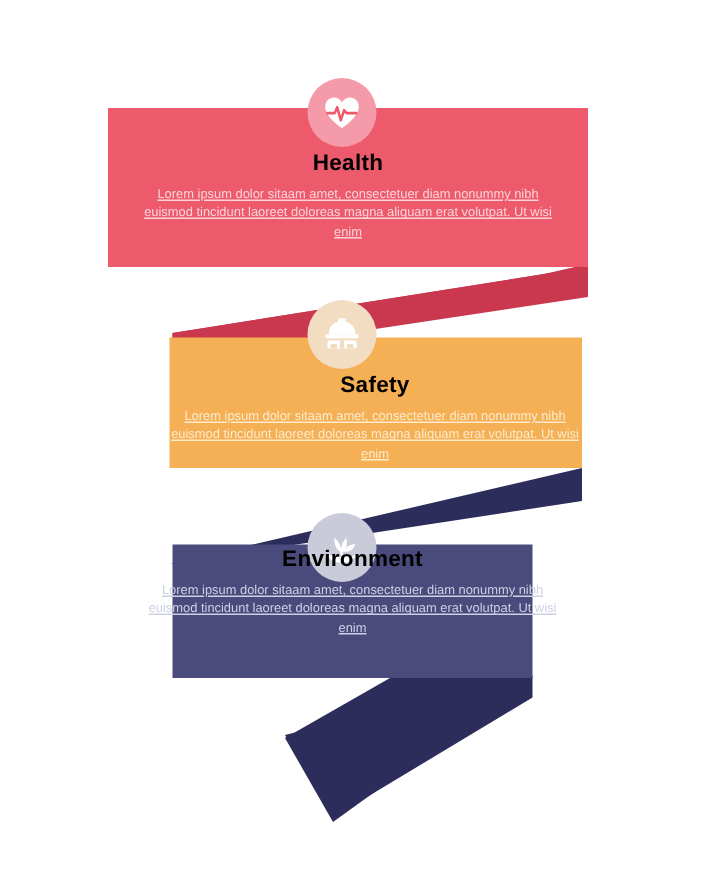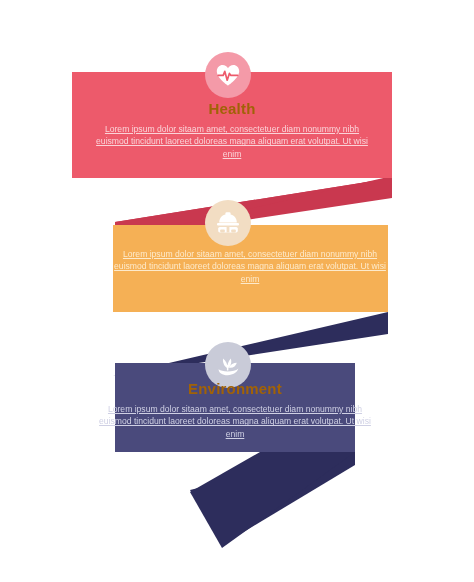--- a/index.html
+++ b/index.html
@@ -27,21 +27,21 @@
     height: 582px;
   }
   .panel-content {
     position: absolute;
     text-align: center;
     pointer-events: auto;
   }
   .panel-title {
     font-size: 15px;
     font-weight: bold;
-    color: #a16207;
+    color: #000000;
     margin: 0 0 6px 0;
     letter-spacing: 0.2px;
   }
   .panel-desc {
     font-size: 8.6px;
     line-height: 12.4px;
     margin: 0;
     padding: 0 6px;
     text-decoration: underline;
   }
@@ -102,30 +102,31 @@
       <path d="M5.2 12.6 C5.2 7.6 8.6 4.2 14 4.2 C19.4 4.2 22.8 7.6 22.8 12.6 Z" fill="#ffffff"></path>
       <rect x="11.4" y="2.2" width="5.2" height="8.4" rx="1.2" fill="#ffffff"></rect>
       <rect x="3.0" y="12.9" width="22" height="2.6" rx="1.1" fill="#ffffff"></rect>
       <rect x="4.2" y="17.0" width="19.6" height="5.4" rx="1.6" fill="#ffffff"></rect>
       <rect x="12.6" y="17.0" width="2.8" height="5.4" fill="#F2DDC3"></rect>
       <rect x="6.2" y="19.4" width="4.6" height="3.0" rx="0.8" fill="#F2DDC3"></rect>
       <rect x="17.2" y="19.4" width="4.6" height="3.0" rx="0.8" fill="#F2DDC3"></rect>
     </svg>
   </div>
   <div class="panel-content" style="left:100px; top:248px; width:300px;">
+    <div class="panel-title">Safety</div>
     <div class="panel-desc desc-safety">Lorem ipsum dolor sitaam amet, consectetuer diam nonummy  nibh euismod tincidunt laoreet doloreas magna aliquam erat volutpat. Ut wisi enim</div>
   </div>
 
   <div class="icon-badge" id="icon-badge-environment" style="left:205px; top:342px;">
     <svg width="28" height="26" viewBox="0 0 28 26" aria-hidden="true">
       <path d="M13.6 16.2 C13.6 12.4 12.0 8.8 9.0 6.6 C8.6 10.6 10.0 14.6 13.6 16.2 Z" fill="#ffffff"></path>
       <path d="M14.6 15.6 C16.4 12.6 19.6 10.8 22.8 10.8 C21.8 14.4 18.6 16.6 14.6 15.6 Z" fill="#ffffff"></path>
       <path d="M13.4 16.6 C13.0 13.0 14.2 9.2 16.8 6.6 C18.0 10.4 17.0 14.4 13.4 16.6 Z" fill="#ffffff"></path>
       <rect x="12.9" y="13.0" width="1.5" height="5.6" rx="0.7" fill="#ffffff"></rect>
       <path d="M4.6 17.2 C4.6 20.8 8.2 23.2 13.6 23.2 C19.0 23.2 23.2 20.4 24.4 16.6 C22.0 19.0 18.2 19.4 13.6 19.4 C9.4 19.4 6.6 18.6 4.6 17.2 Z" fill="#ffffff"></path>
     </svg>
   </div>
-  <div class="panel-content" style="left:92px; top:380px; width:286px;">
+  <div class="panel-content" style="left:92px; top:364px; width:286px;">
     <div class="panel-title">Environment</div>
     <div class="panel-desc desc-env">Lorem ipsum dolor sitaam amet, consectetuer diam nonummy  nibh euismod tincidunt laoreet doloreas magna aliquam erat volutpat. Ut wisi enim</div>
   </div>
 
 </div>
 
 </body></html>

